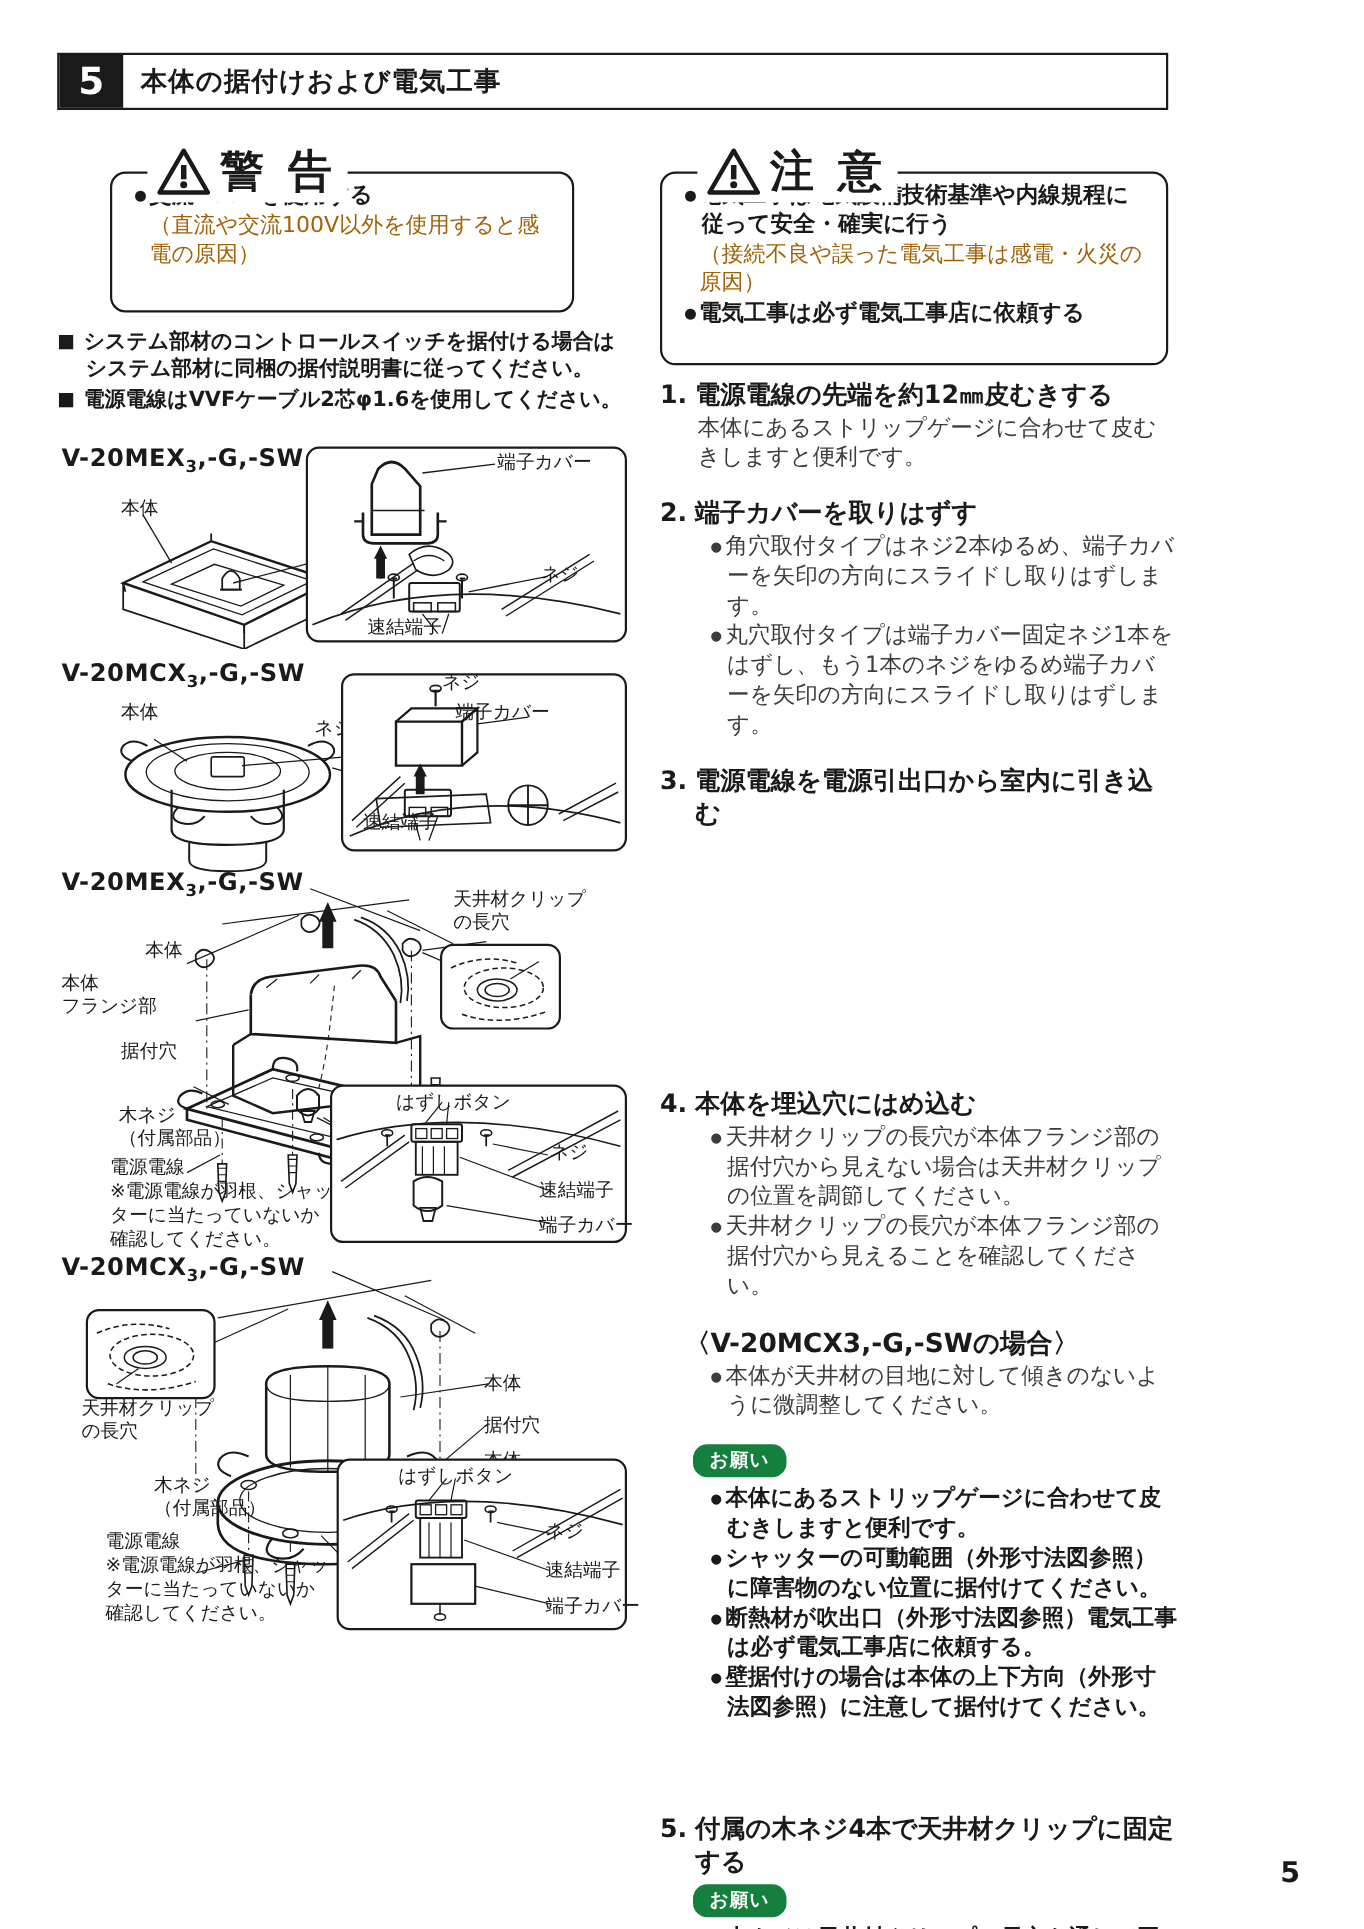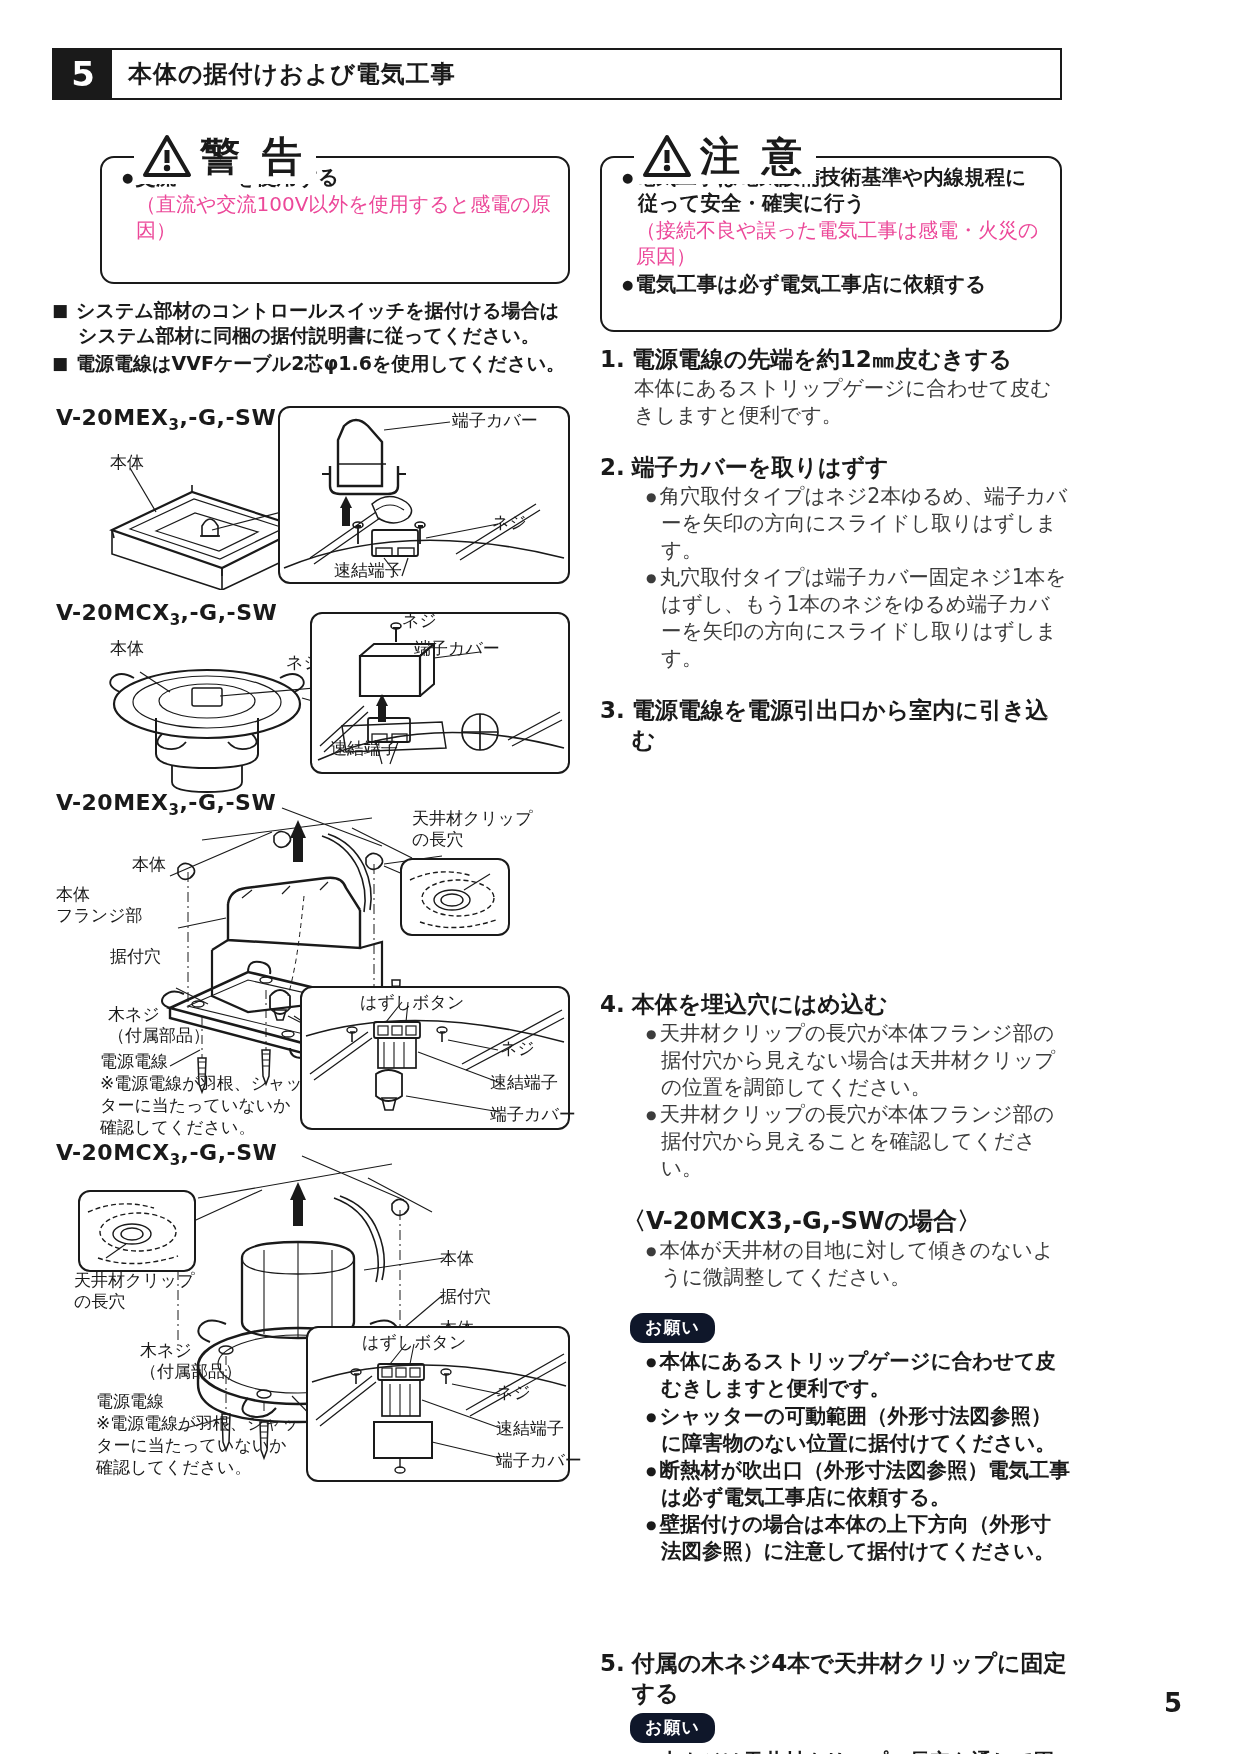--- a/index.html
+++ b/index.html
@@ -64,24 +64,24 @@
     position:relative;z-index:2;
     padding:36px 16px 12px 22px;
   }
   .al-item{
     font-size:20.5px;font-weight:bold;line-height:1.28;
     text-indent:-16px;padding-left:16px;margin-bottom:1px;
   }
   .al-item::before{content:"\25CF";font-size:13px;vertical-align:2px;margin-right:2px;}
   .al-sub{
     font-size:20px;font-weight:normal;line-height:1.3;
-    color:#ec4899;margin:0 0 2px 14px;
-  }
-
-  #alert-warning{left:100px;top:128px;width:470px;height:156px;}
+    color:#a16207;margin:0 0 2px 14px;
+  }
+
+  #alert-warning{left:100px;top:128px;width:422px;height:156px;}
   #alert-caution{left:600px;top:128px;width:462px;height:204px;}
 
   
   .sq-notes{position:absolute;left:52px;top:298px;width:520px;}
   .sq-item{
     font-size:19px;font-weight:bold;line-height:1.33;
     text-indent:-26px;padding-left:26px;margin-bottom:2px;
   }
   .sq-item::before{
     content:"\25A0";font-size:17px;margin-right:8px;vertical-align:1px;
@@ -102,21 +102,21 @@
   .bl{
     font-size:20.5px;font-weight:normal;color:#3c3c3c;
     line-height:1.32;text-indent:-15px;padding-left:15px;margin-left:46px;
   }
   .bl::before{content:"\25CF";font-size:12px;vertical-align:2px;margin-right:3px;}
   .bl.bold{font-weight:bold;color:#1a1a1a;}
   .model-case{
     font-size:24px;font-weight:bold;margin-left:22px;line-height:1.3;
   }
   .onegai{
-    display:inline-block;background:#0f172a;color:#fff;
+    display:inline-block;background:#15803d;color:#fff;
     font-size:17px;font-weight:bold;
     border-radius:13px;padding:3px 15px 4px;
     margin:4px 0 5px 30px;letter-spacing:1px;
   }
   .spacer-sm{height:18px;}
   .spacer-md{height:34px;}
   .spacer-lg{height:62px;}
 
   
   .fig-model{

